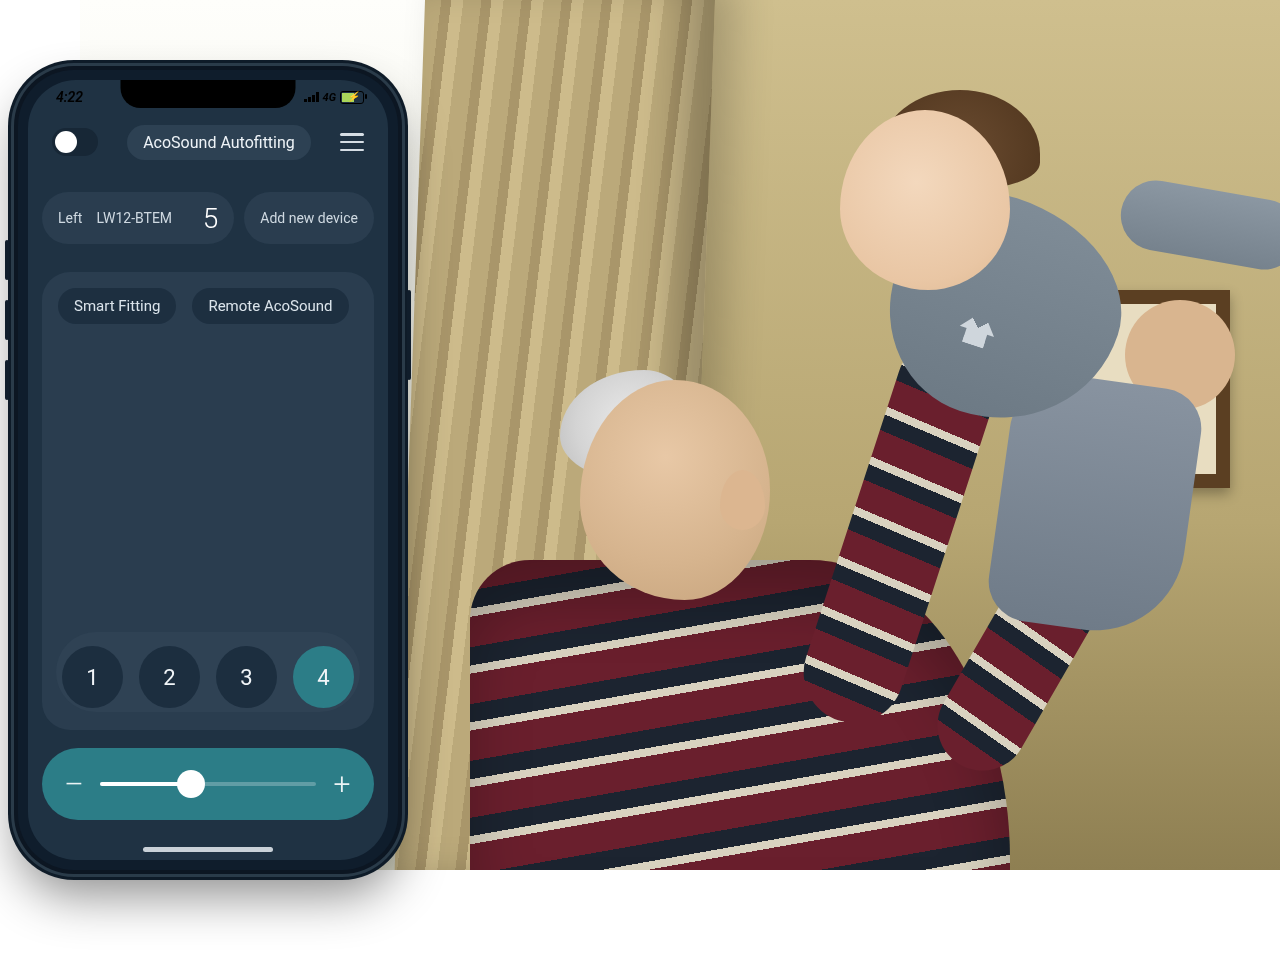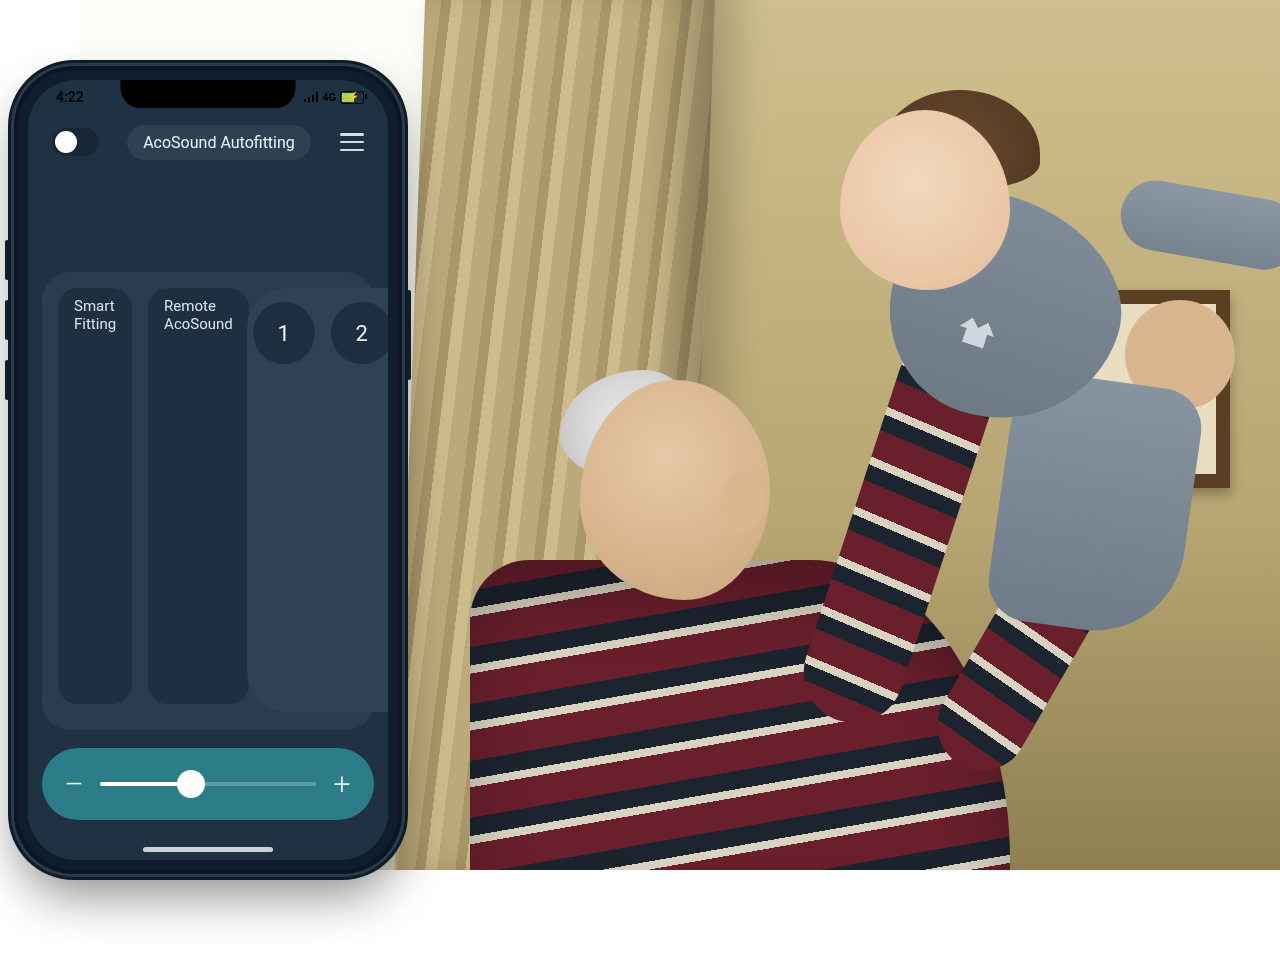--- a/index.html
+++ b/index.html
@@ -175,20 +175,21 @@
   .notch {
     position:absolute; top:0; left:50%; transform:translateX(-50%);
     width:175px; height:28px; background:#000; border-radius:0 0 20px 20px;
   }
   
   .status-bar{
     position:absolute; top:6px; left:0; right:0; height:22px;
     display:flex; justify-content:space-between; align-items:center;
     padding:0 24px; font-size:14px; font-weight:600; color:#0b0b0b;
     z-index:2;
+    font-style:italic;
   }
   .status-bar .sb-left, .status-bar .sb-right{color:#000;}
   .status-bar .sb-left{position:relative; left:4px;}
   .status-bar .sb-right{display:flex; align-items:center; gap:4px; font-size:11px; font-weight:700;}
   .signal{display:inline-flex; align-items:flex-end; gap:1.5px; height:10px;}
   .signal i{display:block; width:2.5px; background:#000;}
   .signal i:nth-child(1){height:3px}.signal i:nth-child(2){height:5px}
   .signal i:nth-child(3){height:7px}.signal i:nth-child(4){height:10px}
   .battery{position:relative; width:22px; height:11px; border:1.5px solid #000; border-radius:3px;}
   .battery::after{content:""; position:absolute; right:-4px; top:2.5px; width:2px; height:5px; background:#000; border-radius:1px;}
@@ -230,21 +231,21 @@
     padding:0 16px; font-size:14px; color:#cfd9e1; gap:14px;
   }
   .device-pill.main{flex:1;}
   .device-pill .big{font-size:28px; color:#fff; font-weight:300; margin-left:auto; padding-left:6px;}
   .device-pill.add{white-space:nowrap;}
 
   
   .card{
     position:absolute; top:192px; left:14px; right:14px; bottom:130px;
     background:#2a3d4f; border-radius:28px; padding:16px 16px 18px;
-    display:flex; 
+    display:flex; flex-direction:column;
   }
   .tabs{display:flex; gap:16px; margin-bottom:8px;}
   .tab{
     background:#1d2f40; border-radius:20px; padding:9px 16px;
     font-size:15px; color:#dbe4eb; cursor:pointer;
   }
   .mode-label{
     flex:0 0 auto;
     color:#f1f5f8; font-size:30px; font-weight:300;
     text-align:center; margin:44px 0 0 0;
@@ -343,20 +344,30 @@
           <div class="knob"></div>
         </div>
       <div class="title-pill">AcoSound Autofitting</div>
       <div class="hamburger">
           <i></i>
           <i></i>
           <i></i>
         </div>
     </div>
 
+    <div class="device-row">
+      <div class="device-pill main">
+        <span>Left</span>
+        <span>LW12-BTEM</span>
+        <span class="big">5</span>
+      </div>
+      <div class="device-pill add">
+        <span>Add new device</span>
+      </div>
+    </div>
 
     <div class="card">
       <div class="tabs">
         <div class="tab">Smart Fitting</div>
         <div class="tab">Remote AcoSound</div>
       </div>
       <div class="spacer"></div>
       <div class="mode-btns">
         <div class="mode-btn">1</div>
         <div class="mode-btn">2</div>

